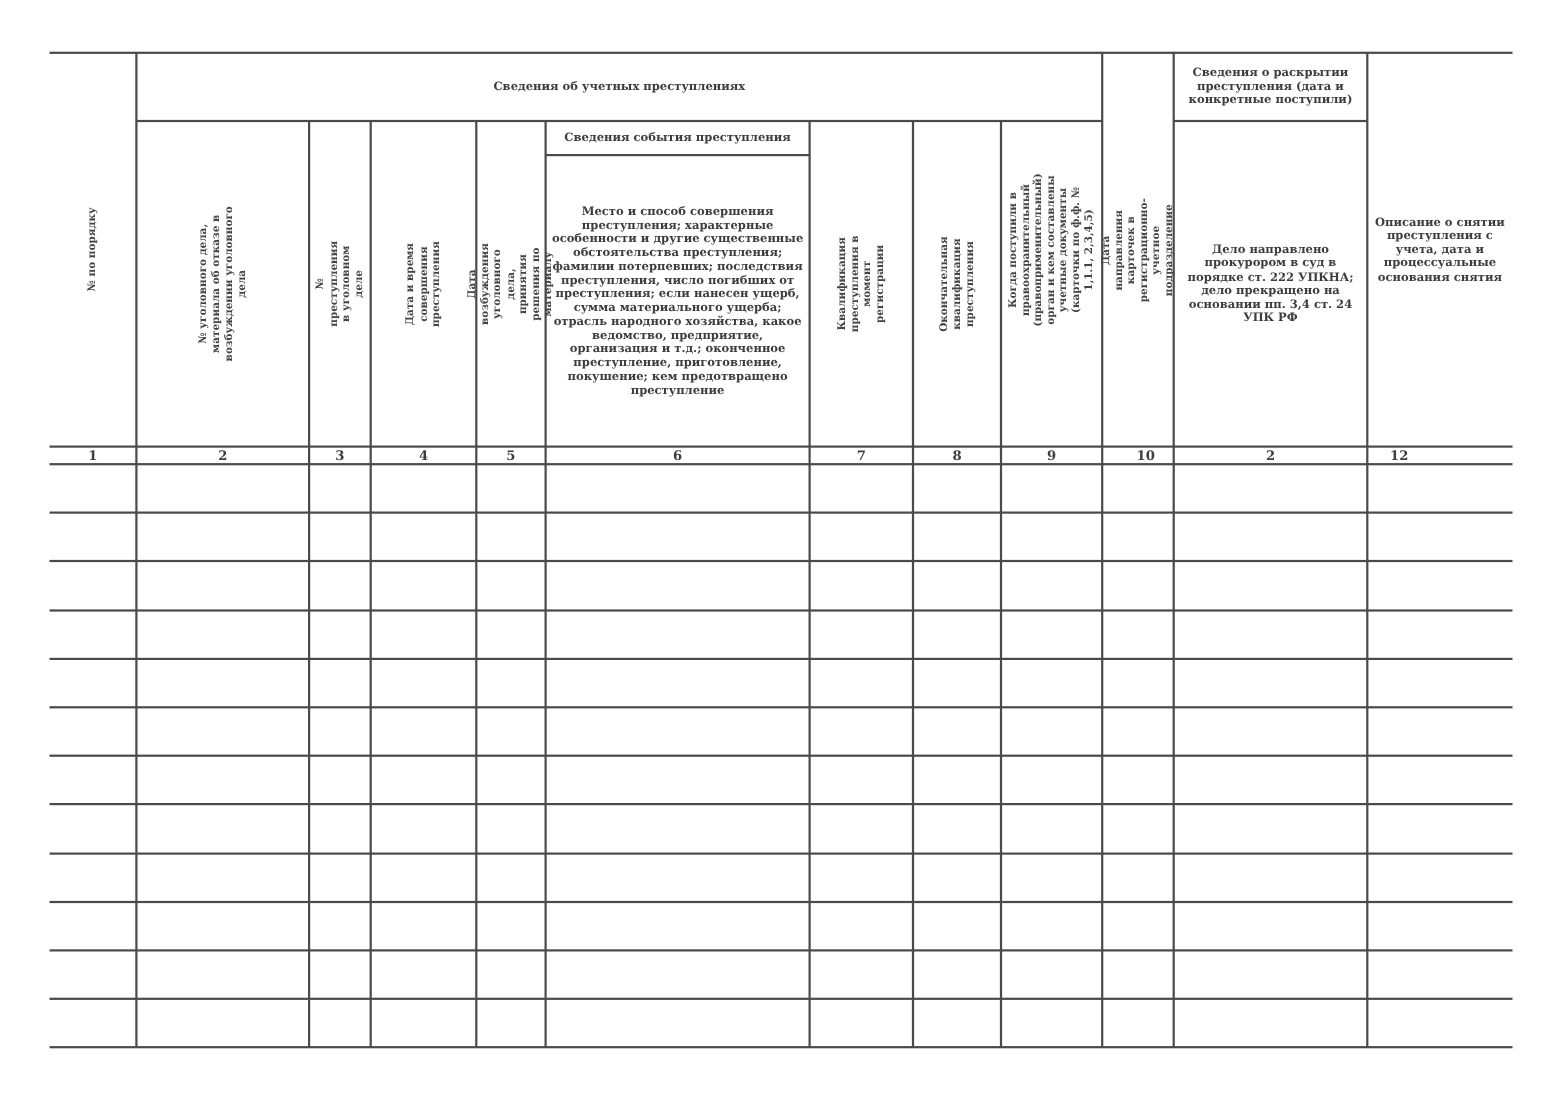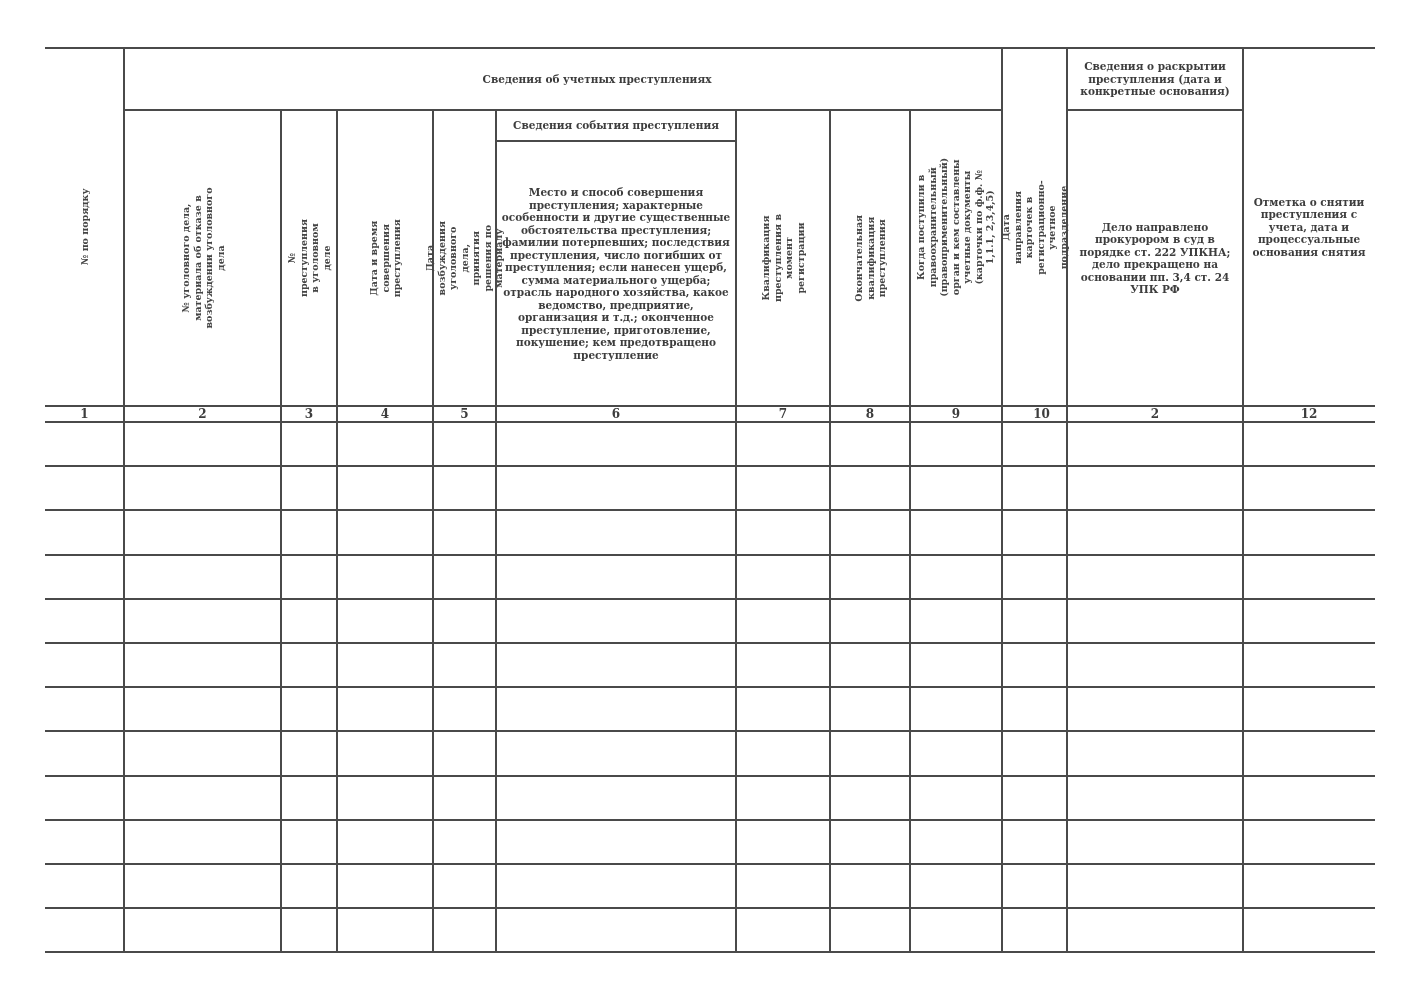--- a/index.html
+++ b/index.html
@@ -43,25 +43,25 @@
     <div class="ln v" style="left: 280px; top: 110px; height: 842.4px;"></div>
     <div class="ln v" style="left: 336px; top: 110px; height: 842.4px;"></div>
     <div class="ln v" style="left: 432px; top: 110px; height: 842.4px;"></div>
     <div class="ln v" style="left: 495px; top: 110px; height: 842.4px;"></div>
     <div class="ln v" style="left: 735px; top: 110px; height: 842.4px;"></div>
     <div class="ln v" style="left: 829px; top: 110px; height: 842.4px;"></div>
     <div class="ln v" style="left: 909px; top: 110px; height: 842.4px;"></div>
     <div class="ln v" style="left: 1001px; top: 48px; height: 904.4px;"></div>
     <div class="ln v" style="left: 1066px; top: 48px; height: 904.4px;"></div>
     <div class="ln v" style="left: 1242px; top: 48px; height: 904.4px;"></div>
-    <div class="cell txt " style="left: 124px; top: 48px; width: 878px; height: 62px; padding: 0px 4px; margin-left: 34px;">
+    <div class="cell txt " style="left: 124px; top: 48px; width: 878px; height: 62px; padding: 0px 4px;">
       <span>Сведения об учетных преступлениях</span>
     </div>
     <div class="cell txt " style="left: 1067px; top: 48px; width: 176px; height: 62px; padding: 0px 4px;">
-      <span>Сведения о раскрытии преступления (дата и конкретные основания)</span>
+      <span>Сведения о раскрытии преступления (дата и конкретные поступили)</span>
     </div>
     <div class="cell txt " style="left: 496px; top: 110px; width: 240px; height: 31px; padding: 0px 4px;">
       <span>Сведения события преступления</span>
     </div>
     <div class="vert" style="left: 45px; top: 48px; width: 79px; height: 358px;">
       <span style="width: 300px;">№ по порядку</span>
     </div>
     <div class="vert" style="left: 124px; top: 110px; width: 157px; height: 296px;">
       <span style="width: 250px;">№ уголовного дела, материала об отказе в возбуждении уголовного дела</span>
     </div>
@@ -86,21 +86,21 @@
     <div class="vert" style="left: 910px; top: 48px; width: 92px; height: 358px;">
       <span style="width: 320px;">Когда поступили в правоохранительный (правоприменительный) орган и кем составлены учетные документы (карточки по ф.ф. № 1,1.1, 2,3,4,5)</span>
     </div>
     <div class="vert" style="left: 1002px; top: 48px; width: 65px; height: 358px;">
       <span style="width: 330px;">Дата направления карточек в регистрационно-учетное подразделение</span>
     </div>
     <div class="cell txt " style="left: 1067px; top: 110px; width: 176px; height: 296px; padding: 0px 4px;">
       <span>Дело направлено прокурором в суд в порядке ст. 222 УПКНА; дело прекращено на основании пп. 3,4 ст. 24 УПК РФ</span>
     </div>
     <div class="cell txt " style="left: 1243px; top: 48px; width: 132px; height: 358px; padding: 0px 4px;">
-      <span>Отметка о снятии преступления с учета, дата и процессуальные основания снятия</span>
+      <span>Описание о снятии преступления с учета, дата и процессуальные основания снятия</span>
     </div>
     <div class="cell txt num" style="left: 45px; top: 406px; width: 79px; height: 16px; padding: 0px 4px;">
       <span>1</span>
     </div>
     <div class="cell txt num" style="left: 124px; top: 406px; width: 157px; height: 16px; padding: 0px 4px;">
       <span>2</span>
     </div>
     <div class="cell txt num" style="left: 281px; top: 406px; width: 56px; height: 16px; padding: 0px 4px;">
       <span>3</span>
     </div>
@@ -121,21 +121,21 @@
     </div>
     <div class="cell txt num" style="left: 910px; top: 406px; width: 92px; height: 16px; padding: 0px 4px;">
       <span>9</span>
     </div>
     <div class="cell txt num" style="left: 1002px; top: 406px; width: 79px; height: 16px; padding: 0px 4px;">
       <span>10</span>
     </div>
     <div class="cell txt num" style="left: 1067px; top: 406px; width: 176px; height: 16px; padding: 0px 4px;">
       <span>2</span>
     </div>
-    <div class="cell txt num" style="left: 1243px; top: 406px; width: 132px; height: 16px; padding: 0px 21px;">
+    <div class="cell txt num" style="left: 1206px; top: 406px; width: 132px; height: 16px; padding: 0px 21px;">
       <span>12</span>
     </div>
     <div class="datacell" style="left: 46px; top: 423px; width: 77px; height: 42.2px;"></div>
     <div class="datacell" style="left: 125px; top: 423px; width: 155px; height: 42.2px;"></div>
     <div class="datacell" style="left: 282px; top: 423px; width: 54px; height: 42.2px;"></div>
     <div class="datacell" style="left: 338px; top: 423px; width: 94px; height: 42.2px;"></div>
     <div class="datacell" style="left: 434px; top: 423px; width: 61px; height: 42.2px;"></div>
     <div class="datacell" style="left: 497px; top: 423px; width: 238px; height: 42.2px;"></div>
     <div class="datacell" style="left: 737px; top: 423px; width: 92px; height: 42.2px;"></div>
     <div class="datacell" style="left: 831px; top: 423px; width: 78px; height: 42.2px;"></div>

